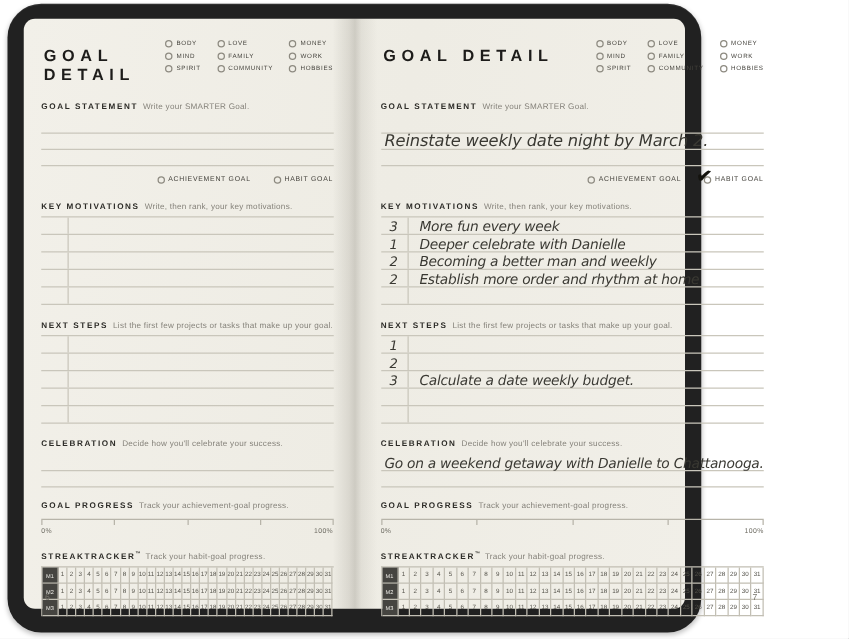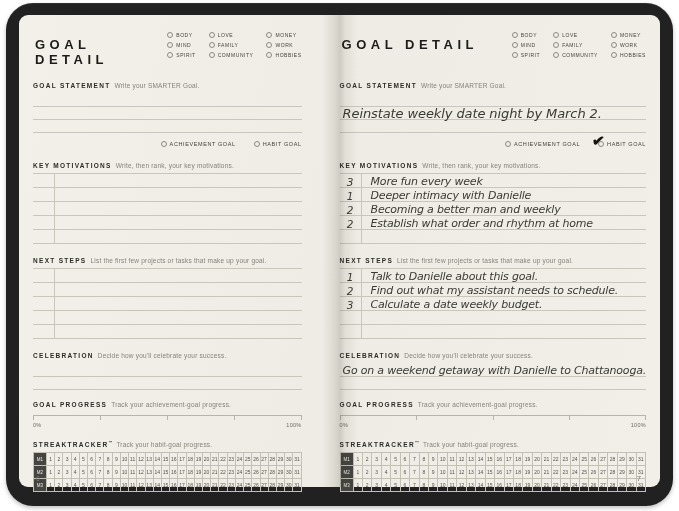--- a/index.html
+++ b/index.html
@@ -1,17 +1,17 @@
 <!DOCTYPE html>
 <html><head>
 <meta charset="utf-8">
 <style>
   html,body{margin:0;padding:0;background:#ffffff;font-family:"Liberation Sans",sans-serif;}
   .photo{position:relative;width:679px;height:511px;background:#ffffff;overflow:hidden;}
-  .cover{position:absolute;left:6px;top:3px;width:667px;height:503px;background:#212121;border-radius:27px;
+  .cover{position:absolute;left:6px;top:3px;width:555px;height:503px;background:#212121;border-radius:27px;
          box-shadow:inset 0 1px 0 rgba(255,255,255,.07), 0 2px 4px rgba(0,0,0,.25);}
   .pages{position:absolute;left:13px;top:12px;right:13px;bottom:19px;border-radius:9px;display:flex;
          background:linear-gradient(100deg,#f2f0e9 0%,#eeece4 52%,#f1efe8 100%);}
   .pages::after{content:"";position:absolute;left:50%;top:0;bottom:0;width:36px;transform:translateX(-50%);
          background:linear-gradient(to right,rgba(0,0,0,0) 0%,rgba(45,40,28,.10) 36%,rgba(45,40,28,.17) 50%,rgba(45,40,28,.07) 64%,rgba(0,0,0,0) 100%);
          pointer-events:none;}
   .page{flex:1 1 0;box-sizing:border-box;position:relative;padding:10px 14px 0 14px;}
   .page-left{padding-right:20px;}
   .page-right{padding-left:18px;}
 
@@ -402,48 +402,46 @@
           <span class="sec-label">KEY MOTIVATIONS</span>
           <span class="sec-hint">Write, then rank, your key motivations.</span>
         </div>
         <div class="rule-group">
           <div class="rrow">
             <div class="rank-cell hand">3</div>
             <div class="entry-cell hand">More fun every week</div>
           </div>
           <div class="rrow">
             <div class="rank-cell hand">1</div>
-            <div class="entry-cell hand">Deeper intimacy with Danielle</div>
+            <div class="entry-cell hand">Deeper celebrate with Danielle</div>
           </div>
           <div class="rrow">
             <div class="rank-cell hand">2</div>
             <div class="entry-cell hand">Becoming a better man and weekly</div>
           </div>
           <div class="rrow">
             <div class="rank-cell hand">2</div>
-            <div class="entry-cell hand">Establish what order and rhythm at home</div>
+            <div class="entry-cell hand">Establish more order and rhythm at home</div>
           </div>
           <div class="rrow">
               <div class="rank-cell"></div>
               <div class="entry-cell"></div>
             </div>
         </div>
 
         <div class="label-row mt-ns">
           <span class="sec-label">NEXT STEPS</span>
           <span class="sec-hint">List the first few projects or tasks that make up your goal.</span>
         </div>
         <div class="rule-group">
           <div class="rrow">
             <div class="rank-cell hand">1</div>
-            <div class="entry-cell hand">Talk to Danielle about this goal.</div>
           </div>
           <div class="rrow">
             <div class="rank-cell hand">2</div>
-            <div class="entry-cell hand">Find out what my assistant needs to schedule.</div>
           </div>
           <div class="rrow">
             <div class="rank-cell hand">3</div>
             <div class="entry-cell hand">Calculate a date weekly budget.</div>
           </div>
           <div class="rrow">
               <div class="rank-cell"></div>
               <div class="entry-cell"></div>
             </div>
           <div class="rrow">

